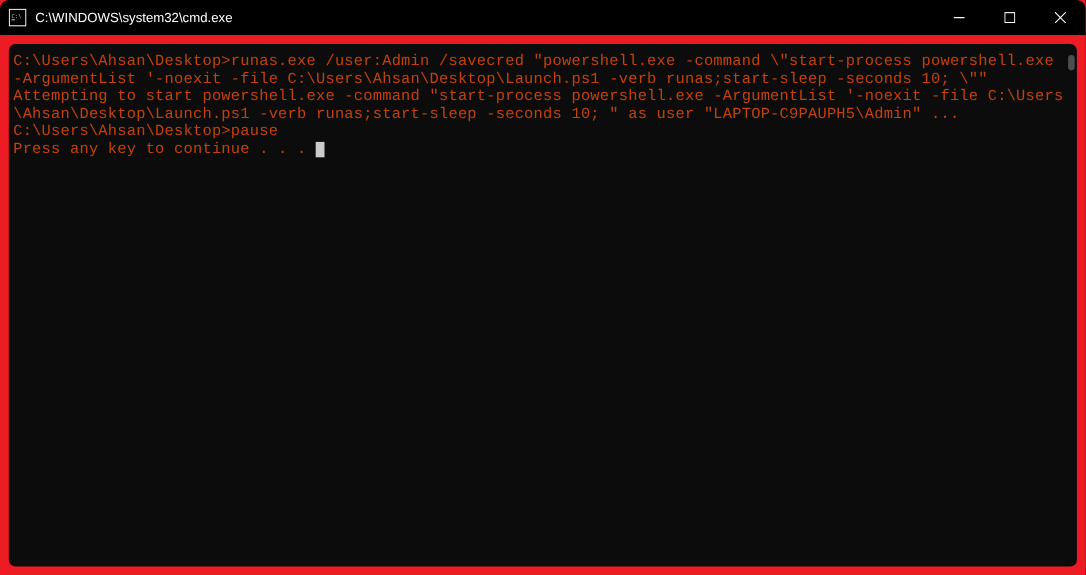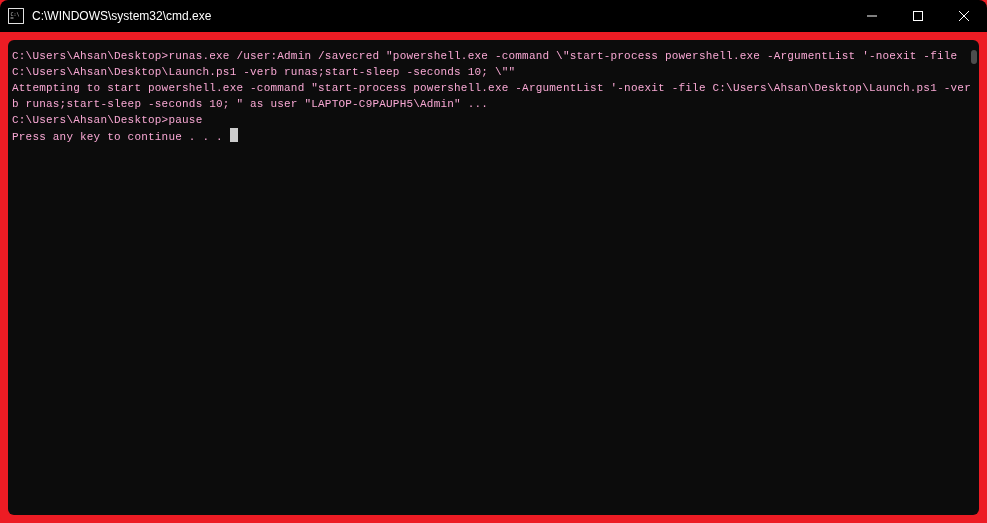--- a/index.html
+++ b/index.html
@@ -73,22 +73,22 @@
   }
   .terminal {
     flex: 1;
     background: #0c0c0c;
     border-radius: 6px;
     padding: 8px 4px 8px 4px;
     position: relative;
     overflow: hidden;
   }
   .terminal-content {
-    color: #f9a8d4;
-    font-size: 11px;
+    color: #c2410c;
+    font-size: 14px;
     line-height: 16px;
     white-space: pre-wrap;
     word-break: break-all;
     font-family: Consolas, 'Courier New', monospace;
     letter-spacing: 0.2px;
   }
   .scrollbar {
     position: absolute;
     right: 2px;
     top: 10px;

